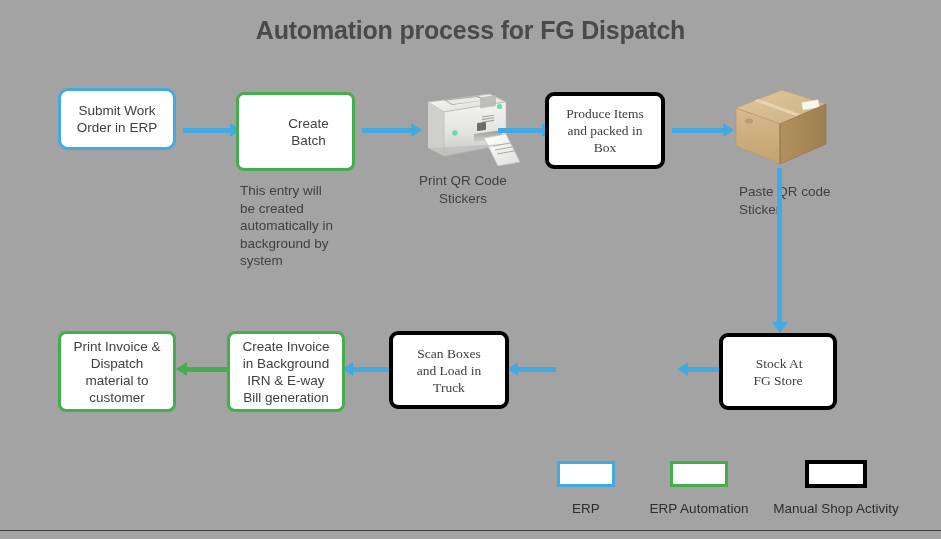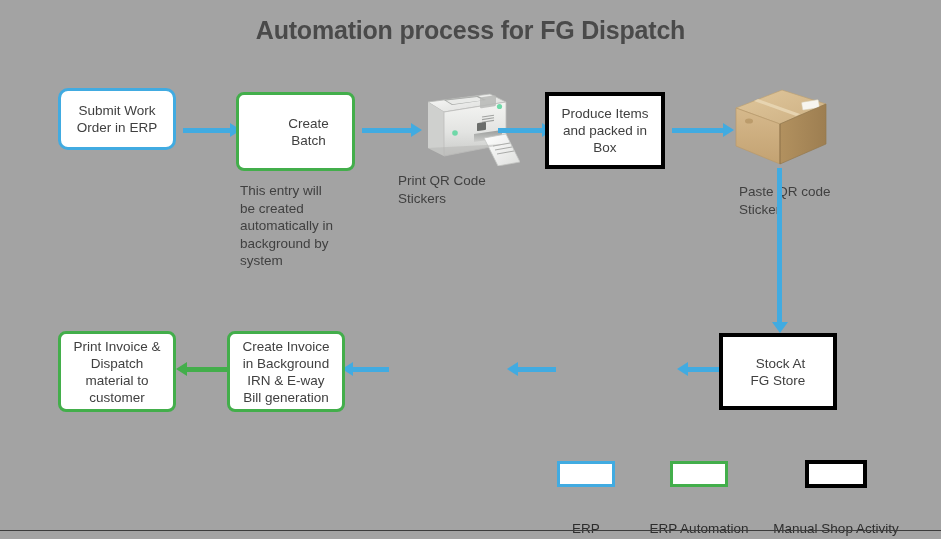--- a/index.html
+++ b/index.html
@@ -42,30 +42,30 @@
     text-align: center;
     background: #ffffff;
     color: #404040;
     font-size: 13.5px;
     line-height: 17px;
     padding: 3px 6px;
   }
   .node .lbl { display: block; }
   .node.blue  { border: 3px solid #41ABE1; border-radius: 10px; }
   .node.green { border: 3px solid #43AE4B; border-radius: 8px; }
-  .node.black { border: 4px solid #000000; border-radius: 0; }
+  .node.black { border: 4px solid #000000; border-radius: 9px; font-family: Liberation Serif, serif; }
 
   
   .caption {
     position: absolute;
     color: #404040;
     font-size: 13.5px;
     line-height: 17.5px;
   }
-  .caption.center { }
+  .caption.center { text-align: center; }
 
   
   .arrow-h {
     position: absolute;
     height: 5px;
   }
   .arrow-h .shaft {
     position: absolute;
     left: 0; top: 0;
     height: 5px;
@@ -121,21 +121,20 @@
   }
   .legend-swatch.blue  { border: 3px solid #41ABE1; }
   .legend-swatch.green { border: 3px solid #43AE4B; }
   .legend-swatch.black { border: 4px solid #000000; }
   .legend-label {
     position: absolute;
     color: #2d2d2d;
     font-size: 13.5px;
     text-align: center;
     white-space: nowrap;
-    margin-top: 20px;
   }
 
   
   .bottom-rule {
     position: absolute;
     left: 0;
     top: 530px;
     width: 941px;
     height: 1px;
     background: #3c3c3c;
@@ -287,20 +286,23 @@
     <div class="shaft blue-fill"></div>
     <div class="head blue-head"></div>
   </div>
 
 
   <div class="arrow-h left" style="left:517px; top:367px; width:39px;">
     <div class="shaft blue-fill"></div>
     <div class="head blue-head"></div>
   </div>
 
+  <div class="node black" style="left:389px; top:331px; width:120px; height:78px;">
+    <span class="lbl">Scan Boxes<br>and Load in<br>Truck</span>
+  </div>
 
   <div class="arrow-h left" style="left:352px; top:367px; width:37px;">
     <div class="shaft blue-fill"></div>
     <div class="head blue-head"></div>
   </div>
 
   <div class="node green" style="left:227px; top:331px; width:118px; height:81px;">
     <span class="lbl">Create Invoice<br>in Background<br>IRN &amp; E-way<br>Bill generation</span>
   </div>
 

